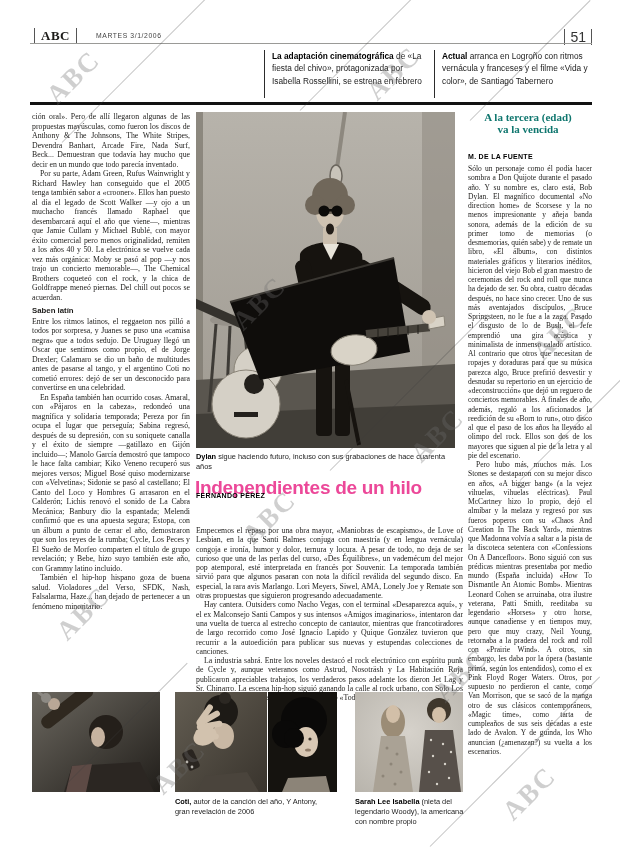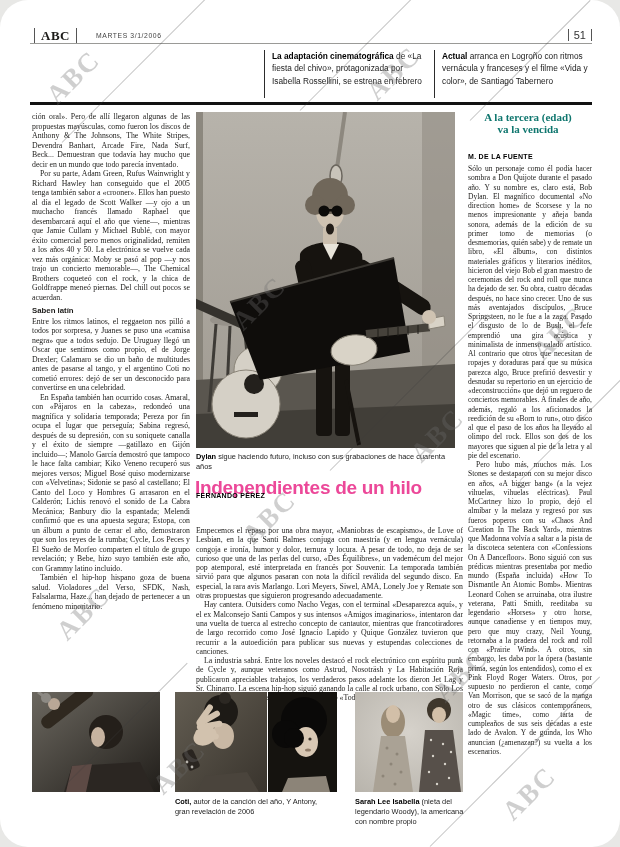--- a/index.html
+++ b/index.html
@@ -1,27 +1,27 @@
 <!DOCTYPE html>
 <html lang="es"><head>
 <meta charset="utf-8">
 <style>
   html,body{margin:0;padding:0;background:#e8e8e6;}
   .page{position:relative;width:620px;height:847px;background:#ffffff;margin:0 auto;
-        overflow:hidden;font-family:"Liberation Serif",serif;color:#1c1b19;border-radius:28px;
+        overflow:hidden;font-family:"Liberation Serif",serif;color:#1c1b19;
         -webkit-font-smoothing:antialiased;}
   
   .hdr{position:absolute;left:30px;top:28px;width:562px;height:15px;}
   .brand{position:absolute;left:4px;top:0;font-family:"Liberation Serif",serif;
          font-weight:bold;font-size:13px;letter-spacing:.5px;
          border-left:1px solid #555;border-right:1px solid #555;padding:0 6px;}
   .hdate{position:absolute;left:66px;top:4px;font-family:"Liberation Sans",sans-serif;
          font-size:6.8px;letter-spacing:.6px;color:#444;text-transform:uppercase;}
   .pageno{position:absolute;right:0;top:1px;font-family:"Liberation Sans",sans-serif;
-          font-size:11px;color:#333;border-left:1px solid #555;border-right:1px solid #555;
+          font-size:14px;color:#333;border-left:1px solid #555;border-right:1px solid #555;
           padding:0 5px;}
   .rule-thin{position:absolute;left:30px;top:43px;width:562px;height:1px;background:#9a9a97;}
   
   .teaser{position:absolute;top:50px;font-family:"Liberation Sans",sans-serif;
           font-size:8.3px;line-height:1.5;color:#222;}
   .teaser b{font-weight:bold;color:#000;}
   .t1{left:272px;width:160px;}
   .t2{left:442px;width:146px;}
   .tdiv{position:absolute;top:50px;width:1px;height:48px;background:#2c2c2c;}
   .tdiv1{left:264px;}

